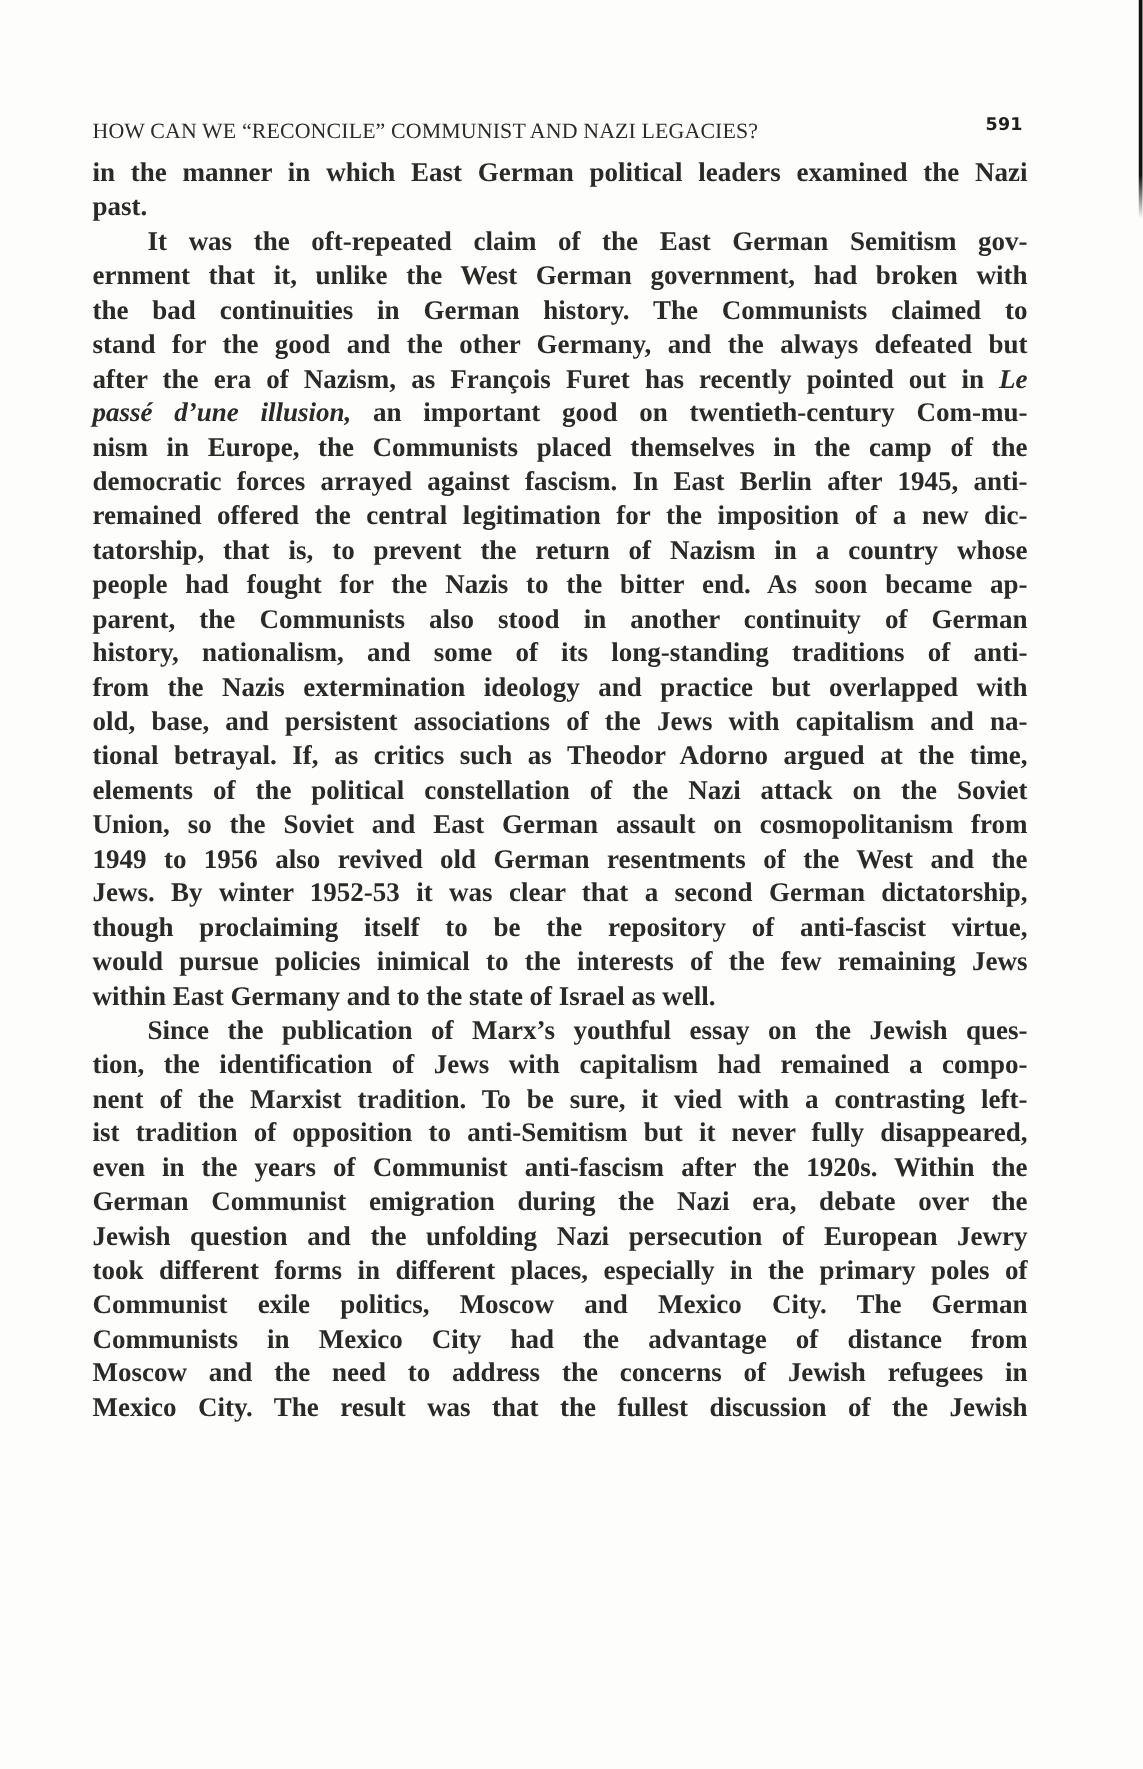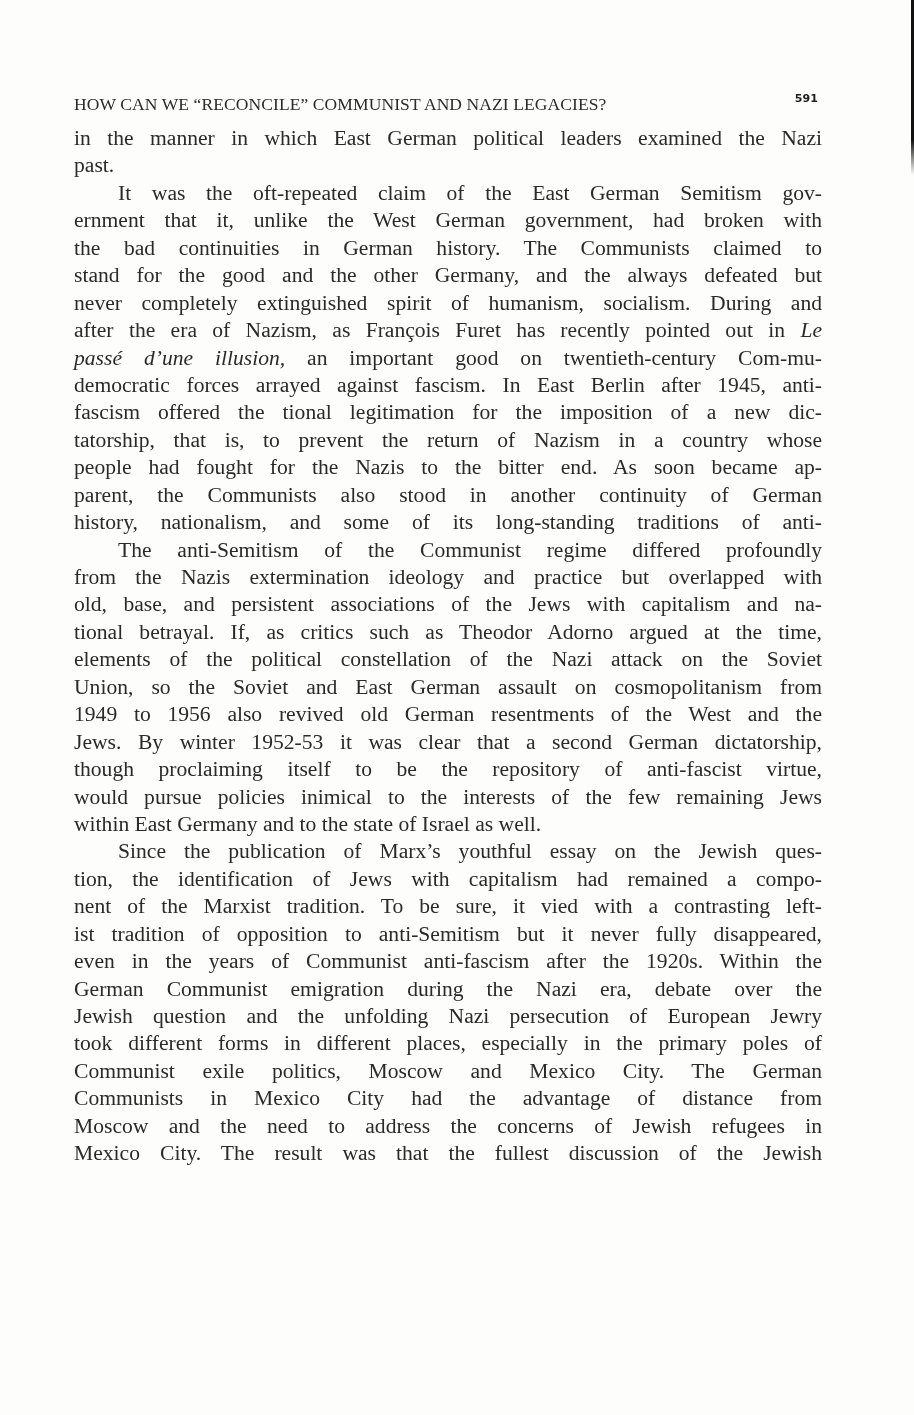--- a/index.html
+++ b/index.html
@@ -39,36 +39,37 @@
       left: 0;
       top: 0;
       white-space: nowrap;
     }
     .running-head .page-num {
       position: absolute;
       right: 4px;
       top: -2px;
       font-family: "DejaVu Sans", sans-serif;
       font-weight: bold;
-      font-size: 11px;
+      font-size: 14px;
       color: #1e1e1a;
     }
     .text-block {
       position: absolute;
       left: 74px;
       top: 125px;
       width: 748px;
       font-family: "Liberation Serif", serif;
       font-size: 21.6px;
       line-height: 27.45px;
       text-align: justify;
       color: #2a2a26;
     }
     .text-block p {
       margin: 0;
+      font-weight: bold;
     }
     .line {
       display: block;
       text-align: justify;
       text-align-last: justify;
       white-space: nowrap;
       height: 27.45px;
       overflow: visible;
     }
     .line.last {
@@ -94,33 +95,32 @@
   <p>
     <span class="line">in the manner in which East German political leaders examined the Nazi</span>
     <span class="line last">past.</span>
   </p>
 
   <p>
     <span class="line indent">It was the oft-repeated claim of the East German Semitism gov-</span>
     <span class="line">ernment that it, unlike the West German government, had broken with</span>
     <span class="line">the bad continuities in German history. The Communists claimed to</span>
     <span class="line">stand for the good and the other Germany, and the always defeated but</span>
-    <span class="line">never completely extinguished spirit of humanism, socialism. During and</span>
     <span class="line"><span>after the era of Nazism, as François Furet has recently pointed out in </span><em>Le</em></span>
     <span class="line"><em>passé d’une illusion,</em><span> an important good on twentieth-century Com-mu-</span></span>
+    <span class="line">nism in Europe, the Communists placed themselves in the camp of the</span>
     <span class="line">democratic forces arrayed against fascism. In East Berlin after 1945, anti-</span>
-    <span class="line">fascism offered the tional legitimation for the imposition of a new dic-</span>
+    <span class="line">remained offered the central legitimation for the imposition of a new dic-</span>
     <span class="line">tatorship, that is, to prevent the return of Nazism in a country whose</span>
     <span class="line">people had fought for the Nazis to the bitter end. As soon became ap-</span>
     <span class="line">parent, the Communists also stood in another continuity of German</span>
     <span class="line">history, nationalism, and some of its long-standing traditions of anti-</span>
   </p>
 
   <p>
-    <span class="line indent">The anti-Semitism of the Communist regime differed profoundly</span>
     <span class="line">from the Nazis extermination ideology and practice but overlapped with</span>
     <span class="line">old, base, and persistent associations of the Jews with capitalism and na-</span>
     <span class="line">tional betrayal. If, as critics such as Theodor Adorno argued at the time,</span>
     <span class="line">elements of the political constellation of the Nazi attack on the Soviet</span>
     <span class="line">Union, so the Soviet and East German assault on cosmopolitanism from</span>
     <span class="line">1949 to 1956 also revived old German resentments of the West and the</span>
     <span class="line">Jews. By winter 1952-53 it was clear that a second German dictatorship,</span>
     <span class="line">though proclaiming itself to be the repository of anti-fascist virtue,</span>
     <span class="line">would pursue policies inimical to the interests of the few remaining Jews</span>
     <span class="line last">within East Germany and to the state of Israel as well.</span>

